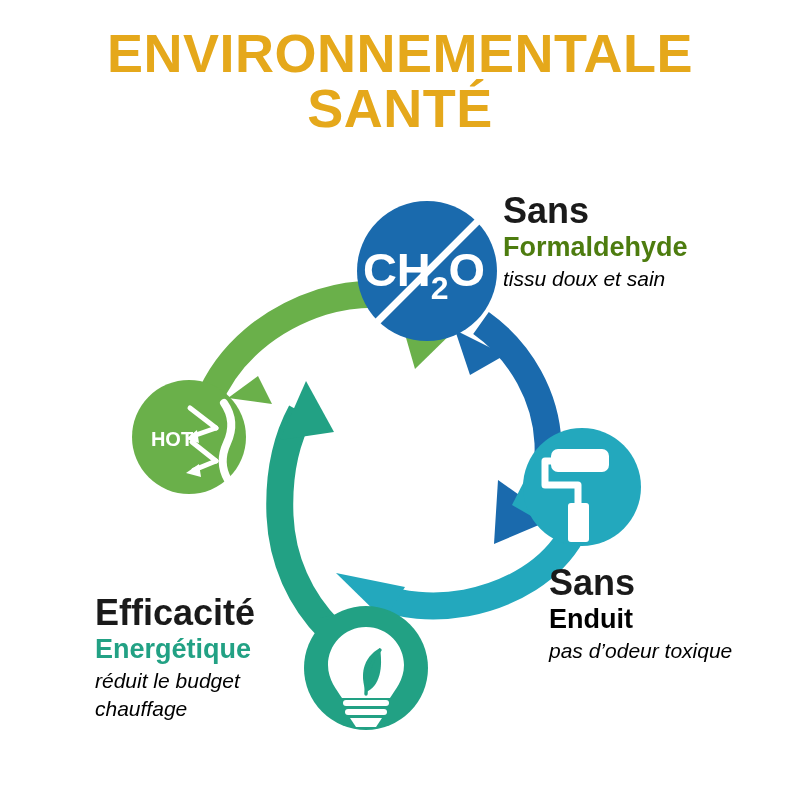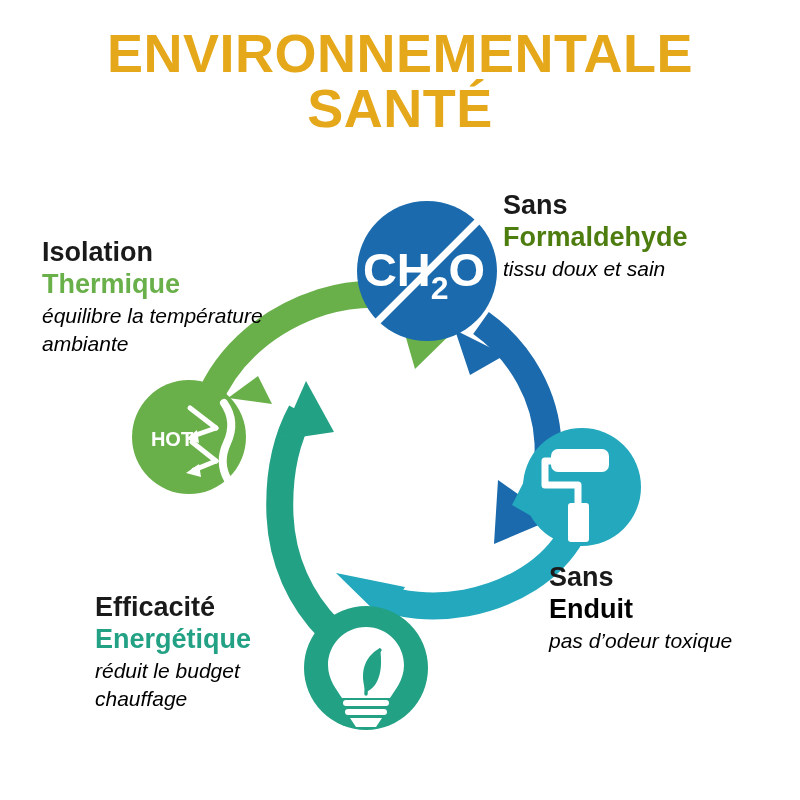--- a/index.html
+++ b/index.html
@@ -54,21 +54,21 @@
     display: block;
   }
 
   
   .callout {
     position: absolute;
   }
   .callout .cl-line1 {
     display: block;
     font-weight: bold;
-    font-size: 27px;
+    font-size: 36px;
     color: #1a1a1a;
     line-height: 1.18;
     white-space: nowrap;
   }
   .callout .cl-line2 {
     display: block;
     font-weight: bold;
     font-size: 27px;
     line-height: 1.18;
     white-space: nowrap;
@@ -199,26 +199,20 @@
     </g>
 
   </svg>
 
   <div class="callout" id="callout-formaldehyde">
     <span class="cl-line1">Sans</span>
     <span class="cl-line2">Formaldehyde</span>
     <span class="cl-desc">tissu doux et sain</span>
   </div>
 
-  <div class="callout" id="callout-isolation">
-    <span class="cl-line1">Isolation</span>
-    <span class="cl-line2">Thermique</span>
-    <span class="cl-desc">équilibre la température</span>
-    <span class="cl-desc">ambiante</span>
-  </div>
 
   <div class="callout" id="callout-enduit">
     <span class="cl-line1">Sans</span>
     <span class="cl-line2">Enduit</span>
     <span class="cl-desc">pas d’odeur toxique</span>
   </div>
 
   <div class="callout" id="callout-efficacite">
     <span class="cl-line1">Efficacité</span>
     <span class="cl-line2">Energétique</span>

